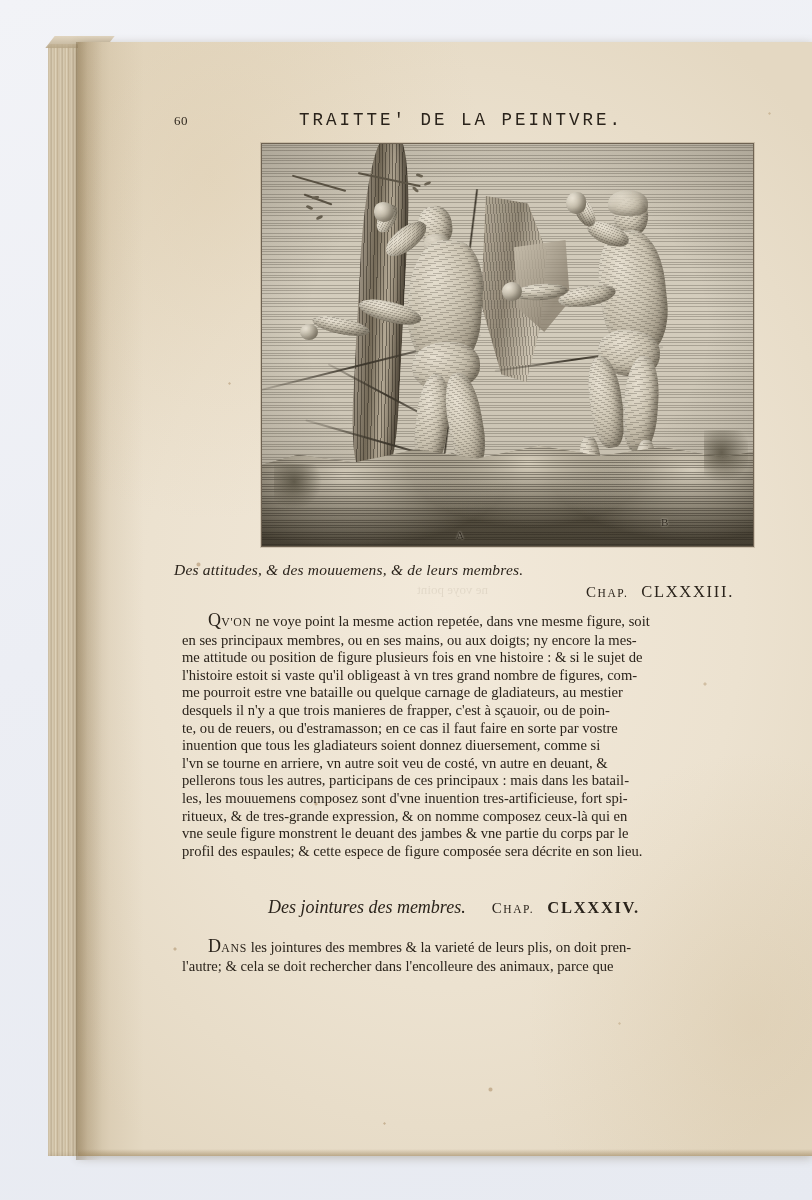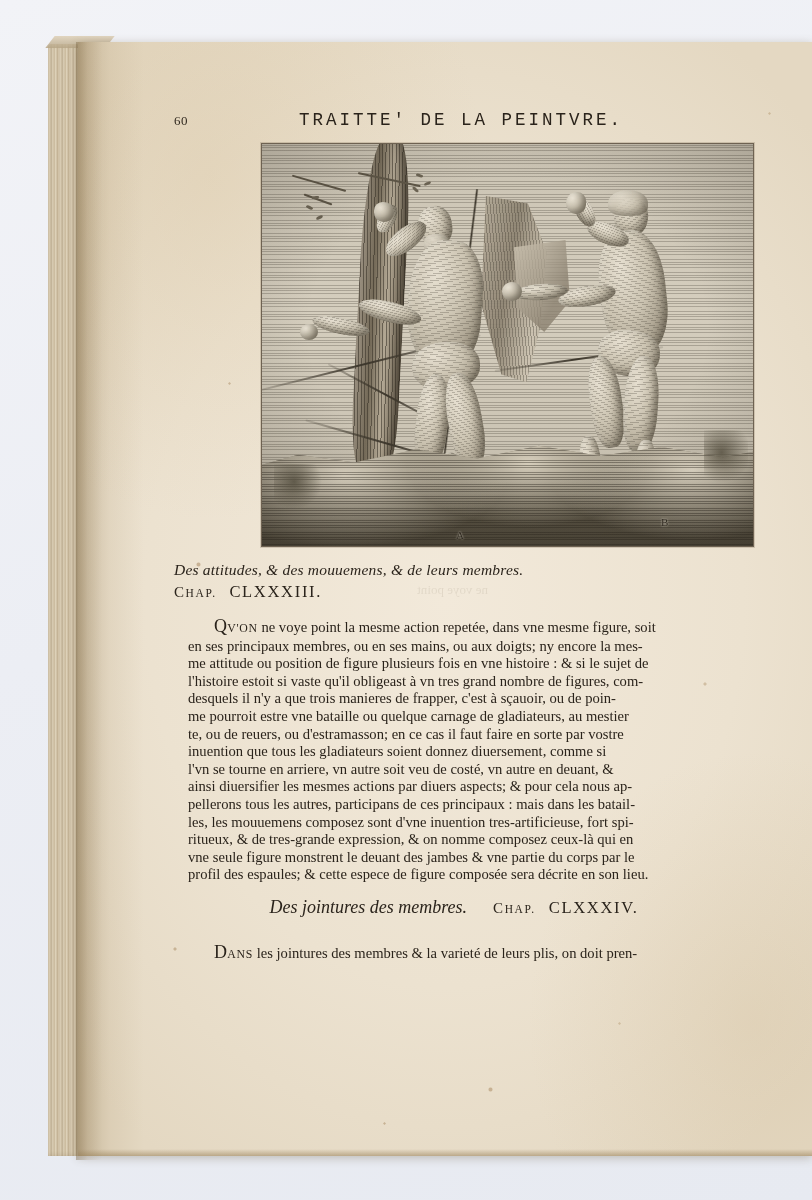--- a/index.html
+++ b/index.html
@@ -285,21 +285,21 @@
     text-align: left;
     font-style: italic;
     font-size: 15.5px;
     letter-spacing: .2px;
     color: #2b241c;
   }
   .chapter-num {
     position: absolute;
     left: 96px;
     width: 560px;
-    text-align: left;
+    text-align: right;
     font-size: 15px;
     color: #2b241c;
   }
   .chapter-num .ch {
     font-size: 11.5px;
     letter-spacing: 1.6px;
   }
   .chapter-num .ch .big { font-size: 15px; }
   .chapter-num .num {
     font-size: 16.5px;
@@ -322,32 +322,33 @@
   .chapter-line .ch {
     font-size: 11.5px;
     letter-spacing: 1.6px;
     margin-left: 22px;
   }
   .chapter-line .ch .big { font-size: 15px; }
   .chapter-line .num {
     font-size: 16.5px;
     letter-spacing: 1.7px;
     margin-left: 9px;
+    font-weight: bold;
   }
 
   .body-block {
     position: absolute;
     left: 96px;
     width: 562px;
     font-size: 14.6px;
     line-height: 17.6px;
     color: #2a231b;
     text-align: justify;
   }
-  .body-block p { margin: 14px; }
+  .body-block p { margin: 8px; }
   .body-block .line {
     display: block;
     white-space: nowrap;
   }
   .body-block .line.indent { text-indent: 26px; }
   .opening {
     font-size: 18px;
     letter-spacing: .3px;
   }
   .smallcaps {
@@ -462,43 +463,43 @@
         <span class="ch"><span class="big">C</span><span>HAP.</span></span>
         <span class="num">CLXXXIII.</span>
       </div>
 
       <div class="body-block" style="top:562px;">
         <p>
           <span class="line indent"><span class="opening">Q</span><span class="smallcaps">V'ON</span><span> ne voye point la mesme action repetée, dans vne mesme figure, soit</span></span>
           <span class="line">en ses principaux membres, ou en ses mains, ou aux doigts; ny encore la mes-</span>
           <span class="line">me attitude ou position de figure plusieurs fois en vne histoire : &amp; si le sujet de</span>
           <span class="line">l'histoire estoit si vaste qu'il obligeast à vn tres grand nombre de figures, com-</span>
+          <span class="line">me pourroit estre vne bataille ou quelque carnage de gladiateurs, au mestier</span>
           <span class="line">desquels il n'y a que trois manieres de frapper, c'est à sçauoir, ou de poin-</span>
-          <span class="line">me pourroit estre vne bataille ou quelque carnage de gladiateurs, au mestier</span>
           <span class="line">te, ou de reuers, ou d'estramasson; en ce cas il faut faire en sorte par vostre</span>
           <span class="line">inuention que tous les gladiateurs soient donnez diuersement, comme si</span>
           <span class="line">l'vn se tourne en arriere, vn autre soit veu de costé, vn autre en deuant, &amp;</span>
-          <span class="line">ainsi diuersifier les mesmes actions par diuers aspects; &amp; pour cela nous ap-</span>
           <span class="line">pellerons tous les autres, participans de ces principaux : mais dans les batail-</span>
           <span class="line">les, les mouuemens composez sont d'vne inuention tres-artificieuse, fort spi-</span>
           <span class="line">ritueux, &amp; de tres-grande expression, &amp; on nomme composez ceux-là qui en</span>
           <span class="line">vne seule figure monstrent le deuant des jambes &amp; vne partie du corps par le</span>
           <span class="line">profil des espaules; &amp; cette espece de figure composée sera décrite en son lieu.</span>
         </p>
       </div>
 
       <div class="chapter-line" style="top:855px;">
         <span class="cap">Des jointures des membres.</span>
         <span class="ch"><span class="big">C</span><span>HAP.</span></span>
         <span class="num">CLXXXIV.</span>
       </div>
 
       <div class="body-block" style="top:888px;">
         <p>
           <span class="line indent"><span class="opening">D</span><span class="smallcaps">ANS</span><span> les jointures des membres &amp; la varieté de leurs plis, on doit pren-</span></span>
+          <span class="line">l'autre; &amp; cela se doit rechercher dans l'encolleure des animaux, parce que</span>
         </p>
       </div>
 
     </div>
   </div>
 
   <div class="book-edge-shadow"></div>
 </div>
 
 </body></html>

